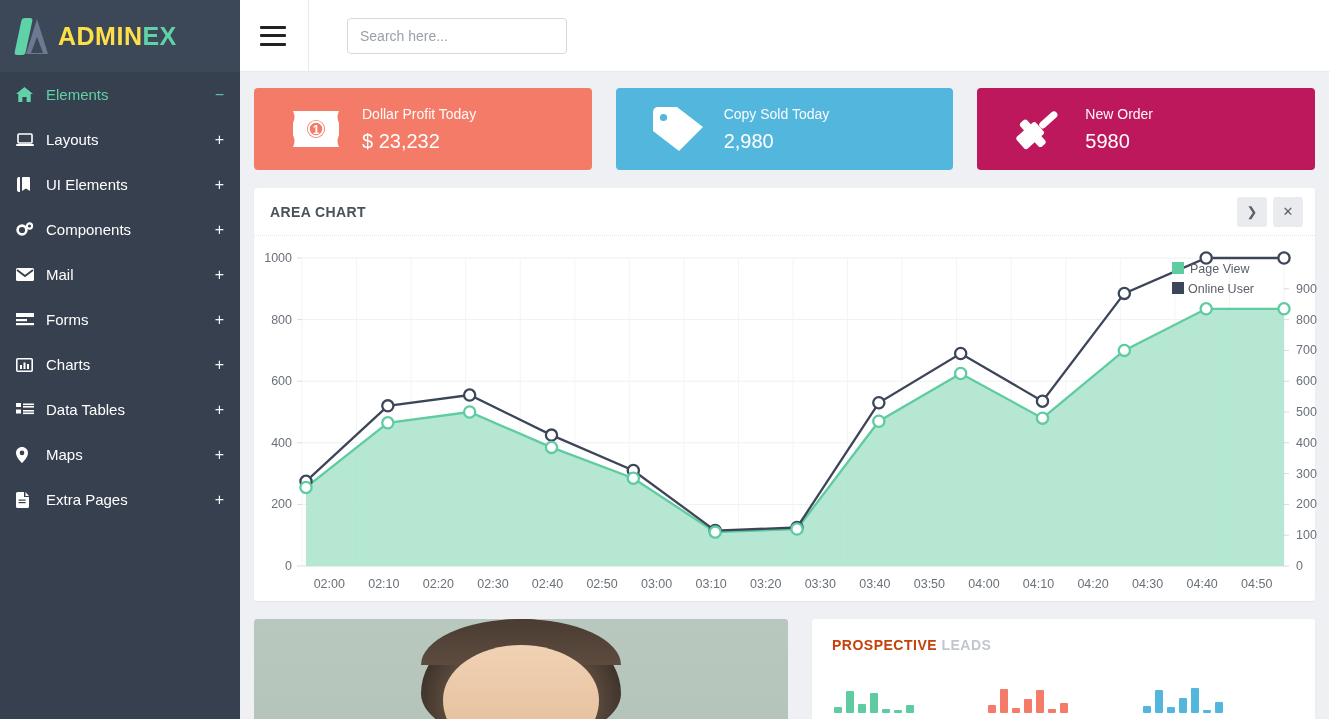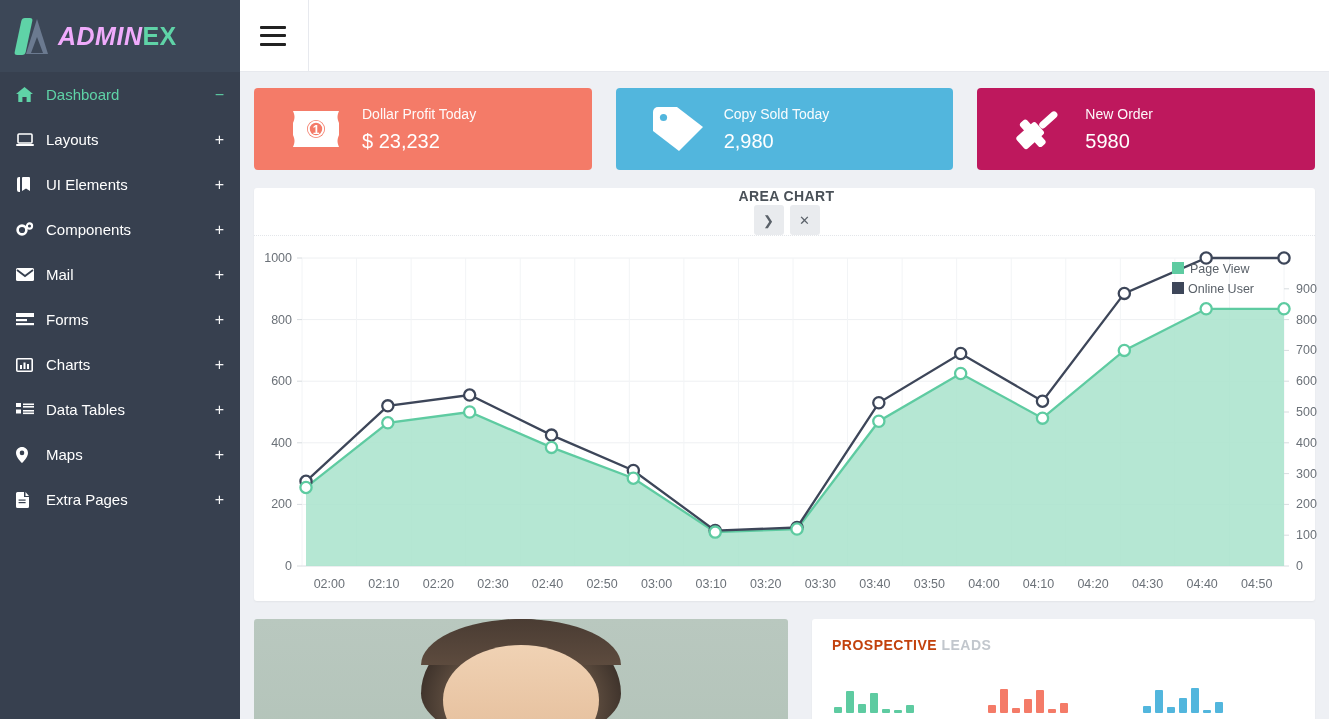--- a/index.html
+++ b/index.html
@@ -41,21 +41,21 @@
     border-bottom: 35px solid #6b7a90;
   }
   .brand-logo .notch {
     position: absolute; left: 15px; top: 20px;
     width: 0; height: 0;
     border-left: 6px solid transparent;
     border-right: 6px solid transparent;
     border-bottom: 16px solid #3c4757;
   }
   .brand-text { font-size: 25px; font-weight: bold; letter-spacing: .5px; }
-  .brand-text .t1 { color: #f0abfc; font-style: italic; }
+  .brand-text .t1 { color: #fde047; }
   .brand-text .t2 { color: #5fd3a7; }
 
   .nav { list-style: none; }
   .nav-item {
     height: 45px;
     display: flex; align-items: center;
     padding: 0 16px;
     color: #ffffff;
     font-size: 15px;
     cursor: pointer;
@@ -131,21 +131,20 @@
   
   .panel {
     background: #fff; border-radius: 3px;
     margin-top: 18px;
     box-shadow: 0 1px 2px rgba(0,0,0,.05);
   }
   .panel-head {
     height: 48px; display: flex; align-items: center;
     padding: 0 12px 0 16px;
     border-bottom: 1px dotted #e3e6ea;
-    flex-direction: column;
   }
   .panel-title { font-size: 14px; font-weight: bold; color: #4a5158; letter-spacing: .4px; flex: 1; }
   .panel-btns { display: flex; gap: 6px; }
   .panel-btn {
     width: 30px; height: 30px; border-radius: 3px;
     background: #e9ebee; border: none;
     display: flex; align-items: center; justify-content: center;
     color: #5a6169; font-size: 13px; cursor: pointer;
     font-family: "Liberation Sans", sans-serif;
   }
@@ -212,21 +211,21 @@
       </div>
     </div>
 
     <ul class="nav">
       <li class="nav-item section-open">
         <span class="nav-ico">
           <svg width="17" height="15" viewBox="0 0 17 15">
               <path fill="#5fd3a7" d="M8.5 0L0 7h2.3v8h4.1v-5h4.2v5h4.1V7H17z"></path>
             </svg>
         </span>
-        <span class="nav-label">Dashboard</span>
+        <span class="nav-label">Elements</span>
         <span class="nav-plus">−</span>
       </li>
 
       <li class="nav-item">
         <span class="nav-ico">
           <svg width="18" height="14" viewBox="0 0 18 14">
               <rect x="2" y="1" width="14" height="9" rx="1" fill="none" stroke="#fff" stroke-width="1.6"></rect>
               <rect x="0" y="11" width="18" height="2" rx="1" fill="#fff"></rect>
             </svg>
         </span>
@@ -334,20 +333,21 @@
 
   <section class="main">
 
     <header class="topbar">
       <div class="hamburger">
         <span></span>
           <span></span>
           <span></span>
       </div>
       <div class="topbar-divider"></div>
+      <input class="search-box" type="text" placeholder="Search here..." style="">
     </header>
 
     <div class="content">
 
       <div class="cards">
         <div class="card red">
           <div class="card-ico">
             <svg width="54" height="36" viewBox="0 0 54 36">
               <path fill="#fff" d="M4 0h46c-2 5-2 7 0 12v12c-2 5-2 7 0 12H4c2-5 2-7 0-12V12C6 7 6 5 4 0z"></path>
               <circle cx="27" cy="18" r="9" fill="#f47b68"></circle>

